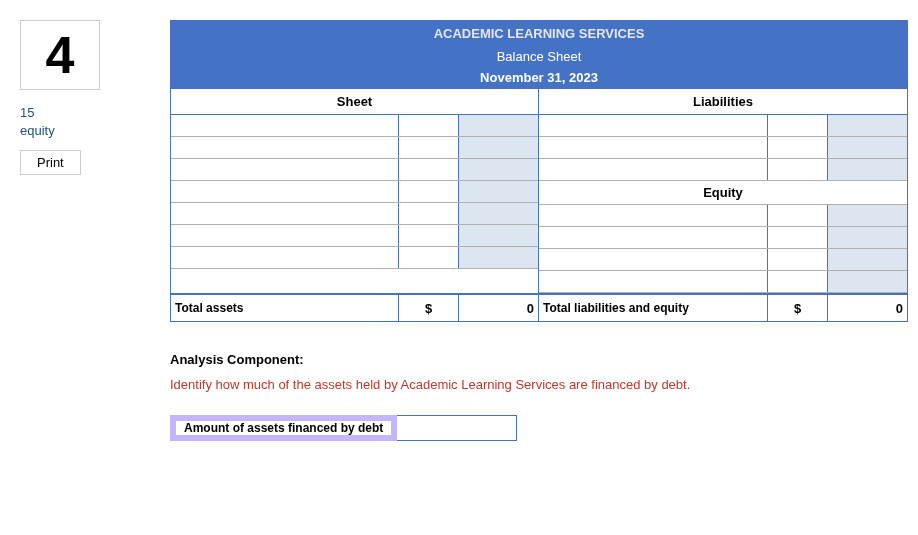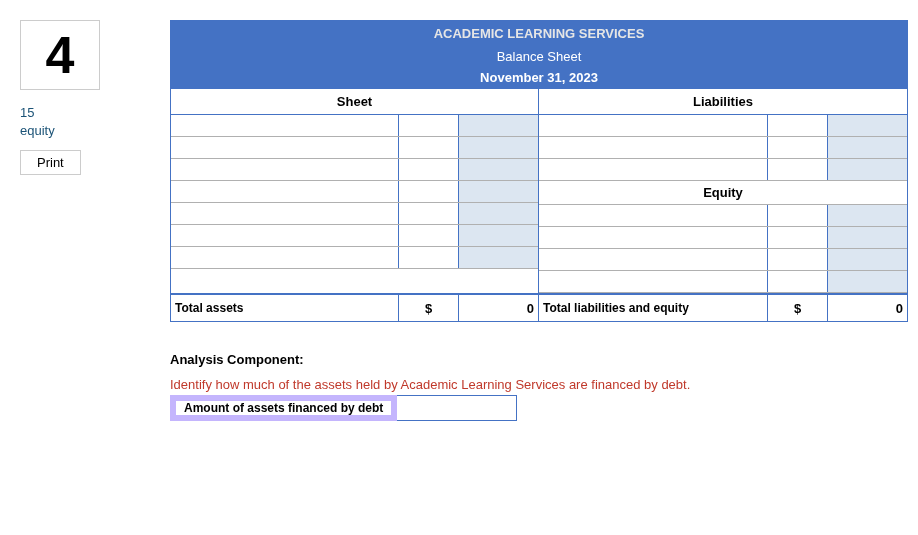--- a/index.html
+++ b/index.html
@@ -235,21 +235,21 @@
 
     .analysis-title {
       font-weight: bold;
       font-size: 13px;
       margin-bottom: 8px;
     }
 
     .analysis-description {
       color: #c0392b;
       font-size: 13px;
-      margin-bottom: 0;
+      margin-bottom: 20px;
       line-height: 1.5;
     }
 
     .analysis-input-row {
       display: flex;
       align-items: center;
       gap: 0;
     }
 
     .analysis-label-box {

